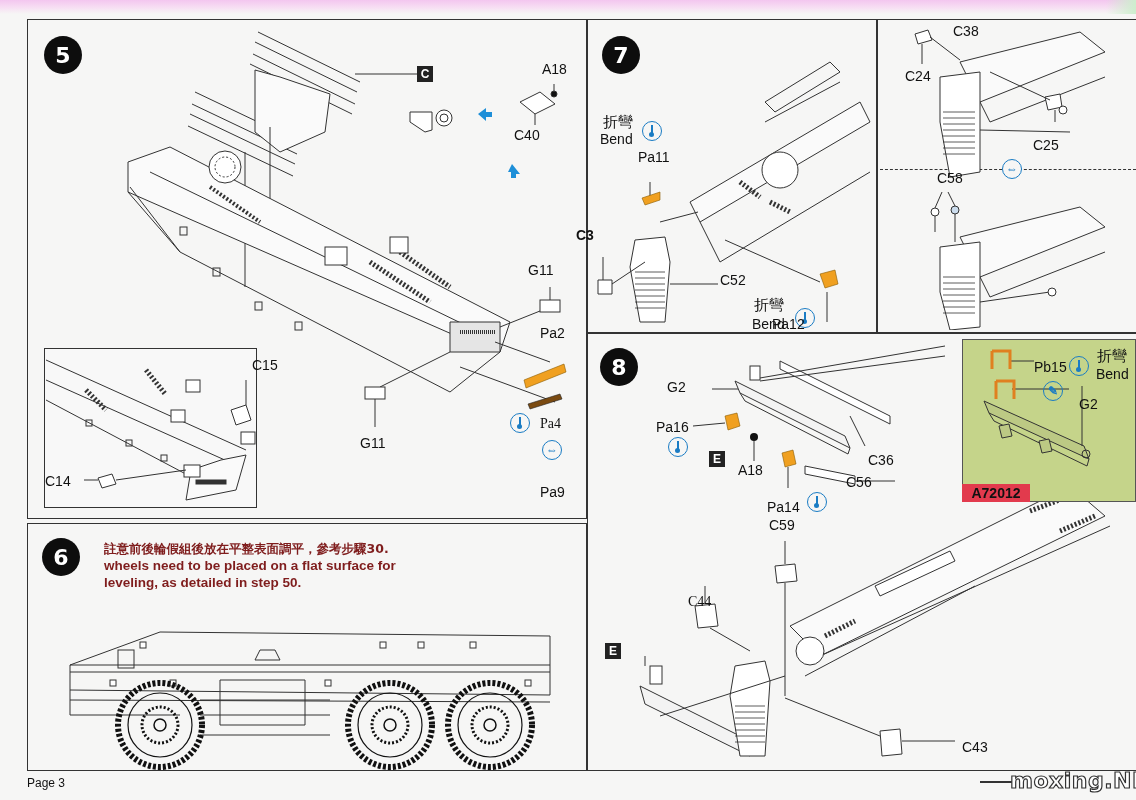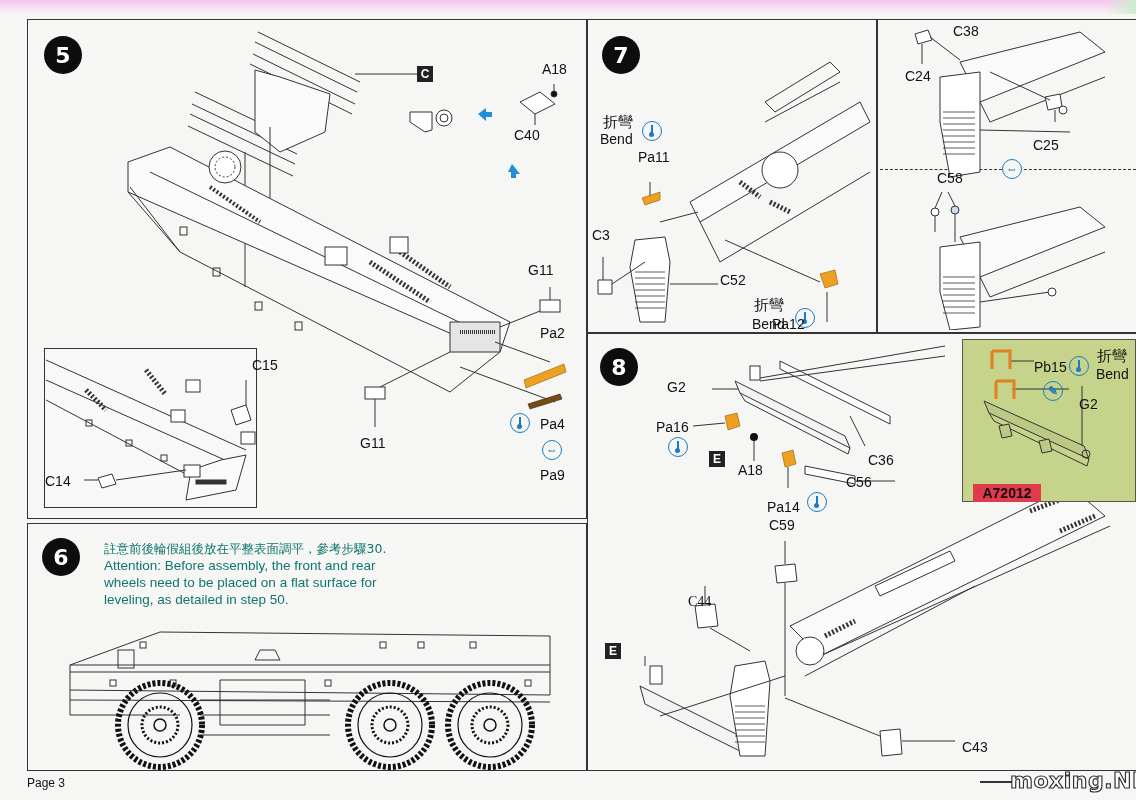--- a/index.html
+++ b/index.html
@@ -7,27 +7,27 @@
   .topband{position:absolute;left:0;top:0;width:1136px;height:14px;background:linear-gradient(180deg,#f3c6ef 0%,#f7dff3 55%,#f6f6f5 100%);}
   .topband::after{content:"";position:absolute;right:0;top:0;width:30px;height:14px;background:linear-gradient(90deg,rgba(200,240,200,0),#cdeecd);}
   .panel{position:absolute;border:1.5px solid #333;box-sizing:border-box;background:transparent;}
   .stepnum{position:absolute;width:38px;height:38px;border-radius:50%;background:#0d0d0d;color:#fff;font-weight:bold;font-size:22px;display:flex;align-items:center;justify-content:center;font-family:"DejaVu Sans",sans-serif;}
   .lbl{position:absolute;font-size:14px;color:#111;white-space:nowrap;line-height:1;}
   .boxlbl{position:absolute;width:16px;height:16px;background:#222;color:#fff;font-weight:bold;font-size:12px;display:flex;align-items:center;justify-content:center;}
   .bendicon{position:absolute;width:20px;height:20px;border:1.6px solid #1a7cc4;border-radius:50%;box-sizing:border-box;}
   .bendicon::before{content:"";position:absolute;left:7.5px;top:3px;width:2px;height:9px;background:#1a7cc4;}
   .bendicon::after{content:"";position:absolute;left:6px;top:10px;width:5px;height:5px;background:#1a7cc4;border-radius:50%;}
   .flipicon{position:absolute;width:20px;height:20px;border:1.6px solid #1a7cc4;border-radius:50%;box-sizing:border-box;color:#1a7cc4;font-size:12px;display:flex;align-items:center;justify-content:center;font-weight:bold;}
-  .attn{position:absolute;left:104px;top:540px;font-weight:normal;font-size:13.5px;line-height:17px;color:#0f766e;}
+  .attn{position:absolute;left:104px;top:540px;font-weight:bold;font-size:13.5px;line-height:17px;color:#7f1d1d;}
   .cjk{font-family:"DejaVu Sans",sans-serif;}
   .pagelbl{position:absolute;left:27px;top:776px;font-size:12px;color:#111;}
   .watermark{position:absolute;left:1010px;top:768px;font-weight:bold;font-size:22px;color:#fff;letter-spacing:0.5px;-webkit-text-stroke:1.2px #333;font-family:"DejaVu Sans",sans-serif;}
   .wmline{position:absolute;left:980px;top:781px;width:32px;height:1.5px;background:#333;}
   .greenbox{position:absolute;left:962px;top:339px;width:174px;height:163px;background:#c5d48a;border:1.5px solid #555;box-sizing:border-box;}
-  .redtag{position:absolute;left:962px;top:484px;width:68px;height:18px;background:#e23a4d;color:#111;font-weight:bold;font-size:14px;display:flex;align-items:center;justify-content:center;margin-left:11px;}
+  .redtag{position:absolute;left:962px;top:484px;width:68px;height:18px;background:#e23a4d;color:#111;font-weight:bold;font-size:14px;display:flex;align-items:center;justify-content:center;}
   .dashline{position:absolute;left:880px;top:169px;width:256px;height:0;border-top:1.5px dashed #333;}
   svg{position:absolute;}
 </style>
 </head>
 <body>
 
 <div class="topband"></div>
 
 <div class="panel" style="left:27px;top:19px;width:560px;height:500px;"></div>
 <div class="stepnum" style="left:44px;top:36px;">5</div>
@@ -91,23 +91,23 @@
   <path d="M448 92 L456 86 L456 90 L462 90 L462 95 L456 95 L456 99 Z" fill="#1e8fd8"></path>
   <path d="M482 142 L490 152 L486 152 L486 156 L481 156 L481 150 L478 150 Z" fill="#1e8fd8"></path>
 </svg>
 
 <div class="boxlbl" style="left:417px;top:66px;">C</div>
 <div class="lbl" style="left:542px;top:62px;">A18</div>
 <div class="lbl" style="left:514px;top:128px;">C40</div>
 <div class="lbl" style="left:528px;top:263px;">G11</div>
 <div class="lbl" style="left:540px;top:326px;">Pa2</div>
 <div class="bendicon" style="left:510px;top:413px;"></div>
-<div class="lbl" style="left:540px;top:417px;">Pa4</div>
+<div class="lbl" style="left:540px;top:417px;font-family:Liberation Serif, serif;">Pa4</div>
 <div class="flipicon" style="left:542px;top:440px;">⇔</div>
-<div class="lbl" style="left:540px;top:468px;">Pa9</div>
+<div class="lbl" style="left:540px;top:485px;">Pa9</div>
 <div class="lbl" style="left:360px;top:436px;">G11</div>
 
 <div class="panel" style="left:44px;top:348px;width:213px;height:160px;background:#f8f8f8;"></div>
 <svg style="left:46px;top:350px;" width="210" height="156" viewBox="0 0 210 156">
   <g fill="none" stroke="#333" stroke-width="1">
     <path d="M0 30 L190 115 M0 50 L170 140 M0 10 L200 100"></path>
     <path d="M100 20 L120 45" stroke-width="5" stroke-dasharray="2 2"></path>
     <path d="M40 40 L60 60" stroke-width="5" stroke-dasharray="2 2"></path>
     <rect x="140" y="30" width="14" height="12" fill="#fff"></rect>
     <rect x="125" y="60" width="14" height="12" fill="#fff"></rect>
@@ -125,21 +125,20 @@
       <rect x="115" y="105" width="6" height="6"></rect>
   </g>
 </svg>
 <div class="lbl" style="left:252px;top:358px;">C15</div>
 <div class="lbl" style="left:45px;top:474px;">C14</div>
 
 <div class="panel" style="left:27px;top:523px;width:560px;height:248px;"></div>
 <div class="stepnum" style="left:42px;top:538px;">6</div>
 <div class="attn">
   <div class="cjk" style="font-size:12.5px;">註意前後輪假組後放在平整表面調平，參考步驟30.</div>
-  <div>Attention: Before assembly, the front and rear</div>
   <div>wheels need to be placed on a flat surface for</div>
   <div>leveling, as detailed in step 50.</div>
 </div>
 <svg style="left:60px;top:620px;" width="500" height="150" viewBox="0 0 500 150">
   <g fill="none" stroke="#333" stroke-width="1">
     <path d="M10 45 L100 12 L490 16 L490 75"></path>
     <path d="M10 45 L490 45 M10 52 L490 52"></path>
     <path d="M10 45 L10 95 L120 95"></path>
     <rect x="58" y="30" width="16" height="18"></rect>
     <path d="M10 70 L490 75 M10 80 L490 82"></path>
@@ -204,21 +203,21 @@
     <line x1="237" y1="270" x2="237" y2="300"></line>
   </g>
   <path d="M52 176 L70 170 L70 178 L55 183 Z" fill="#f0a020" stroke="#8a5a00" stroke-width="0.6"></path>
   <path d="M230 252 L245 248 L248 262 L235 266 Z" fill="#f0a020" stroke="#8a5a00" stroke-width="0.6"></path>
 </svg>
 
 <div class="lbl cjk" style="left:603px;top:115px;font-size:15px;">折彎</div>
 <div class="lbl" style="left:600px;top:132px;">Bend</div>
 <div class="bendicon" style="left:642px;top:121px;"></div>
 <div class="lbl" style="left:638px;top:150px;">Pa11</div>
-<div class="lbl" style="left:592px;top:228px;">C3</div>
+<div class="lbl" style="left:576px;top:228px;font-weight:bold;">C3</div>
 <div class="lbl" style="left:720px;top:273px;">C52</div>
 <div class="lbl cjk" style="left:754px;top:298px;font-size:15px;">折彎</div>
 <div class="lbl" style="left:752px;top:317px;">Bend</div>
 <div class="bendicon" style="left:795px;top:308px;"></div>
 <div class="lbl" style="left:772px;top:317px;">Pa12</div>
 
 <svg style="left:880px;top:22px;" width="254" height="308" viewBox="0 0 254 308">
   <g fill="none" stroke="#333" stroke-width="1">
     <path d="M80 40 L200 10 L225 30 L100 80 Z" fill="#fafafa"></path>
     <path d="M100 80 L110 100 L225 55"></path>

